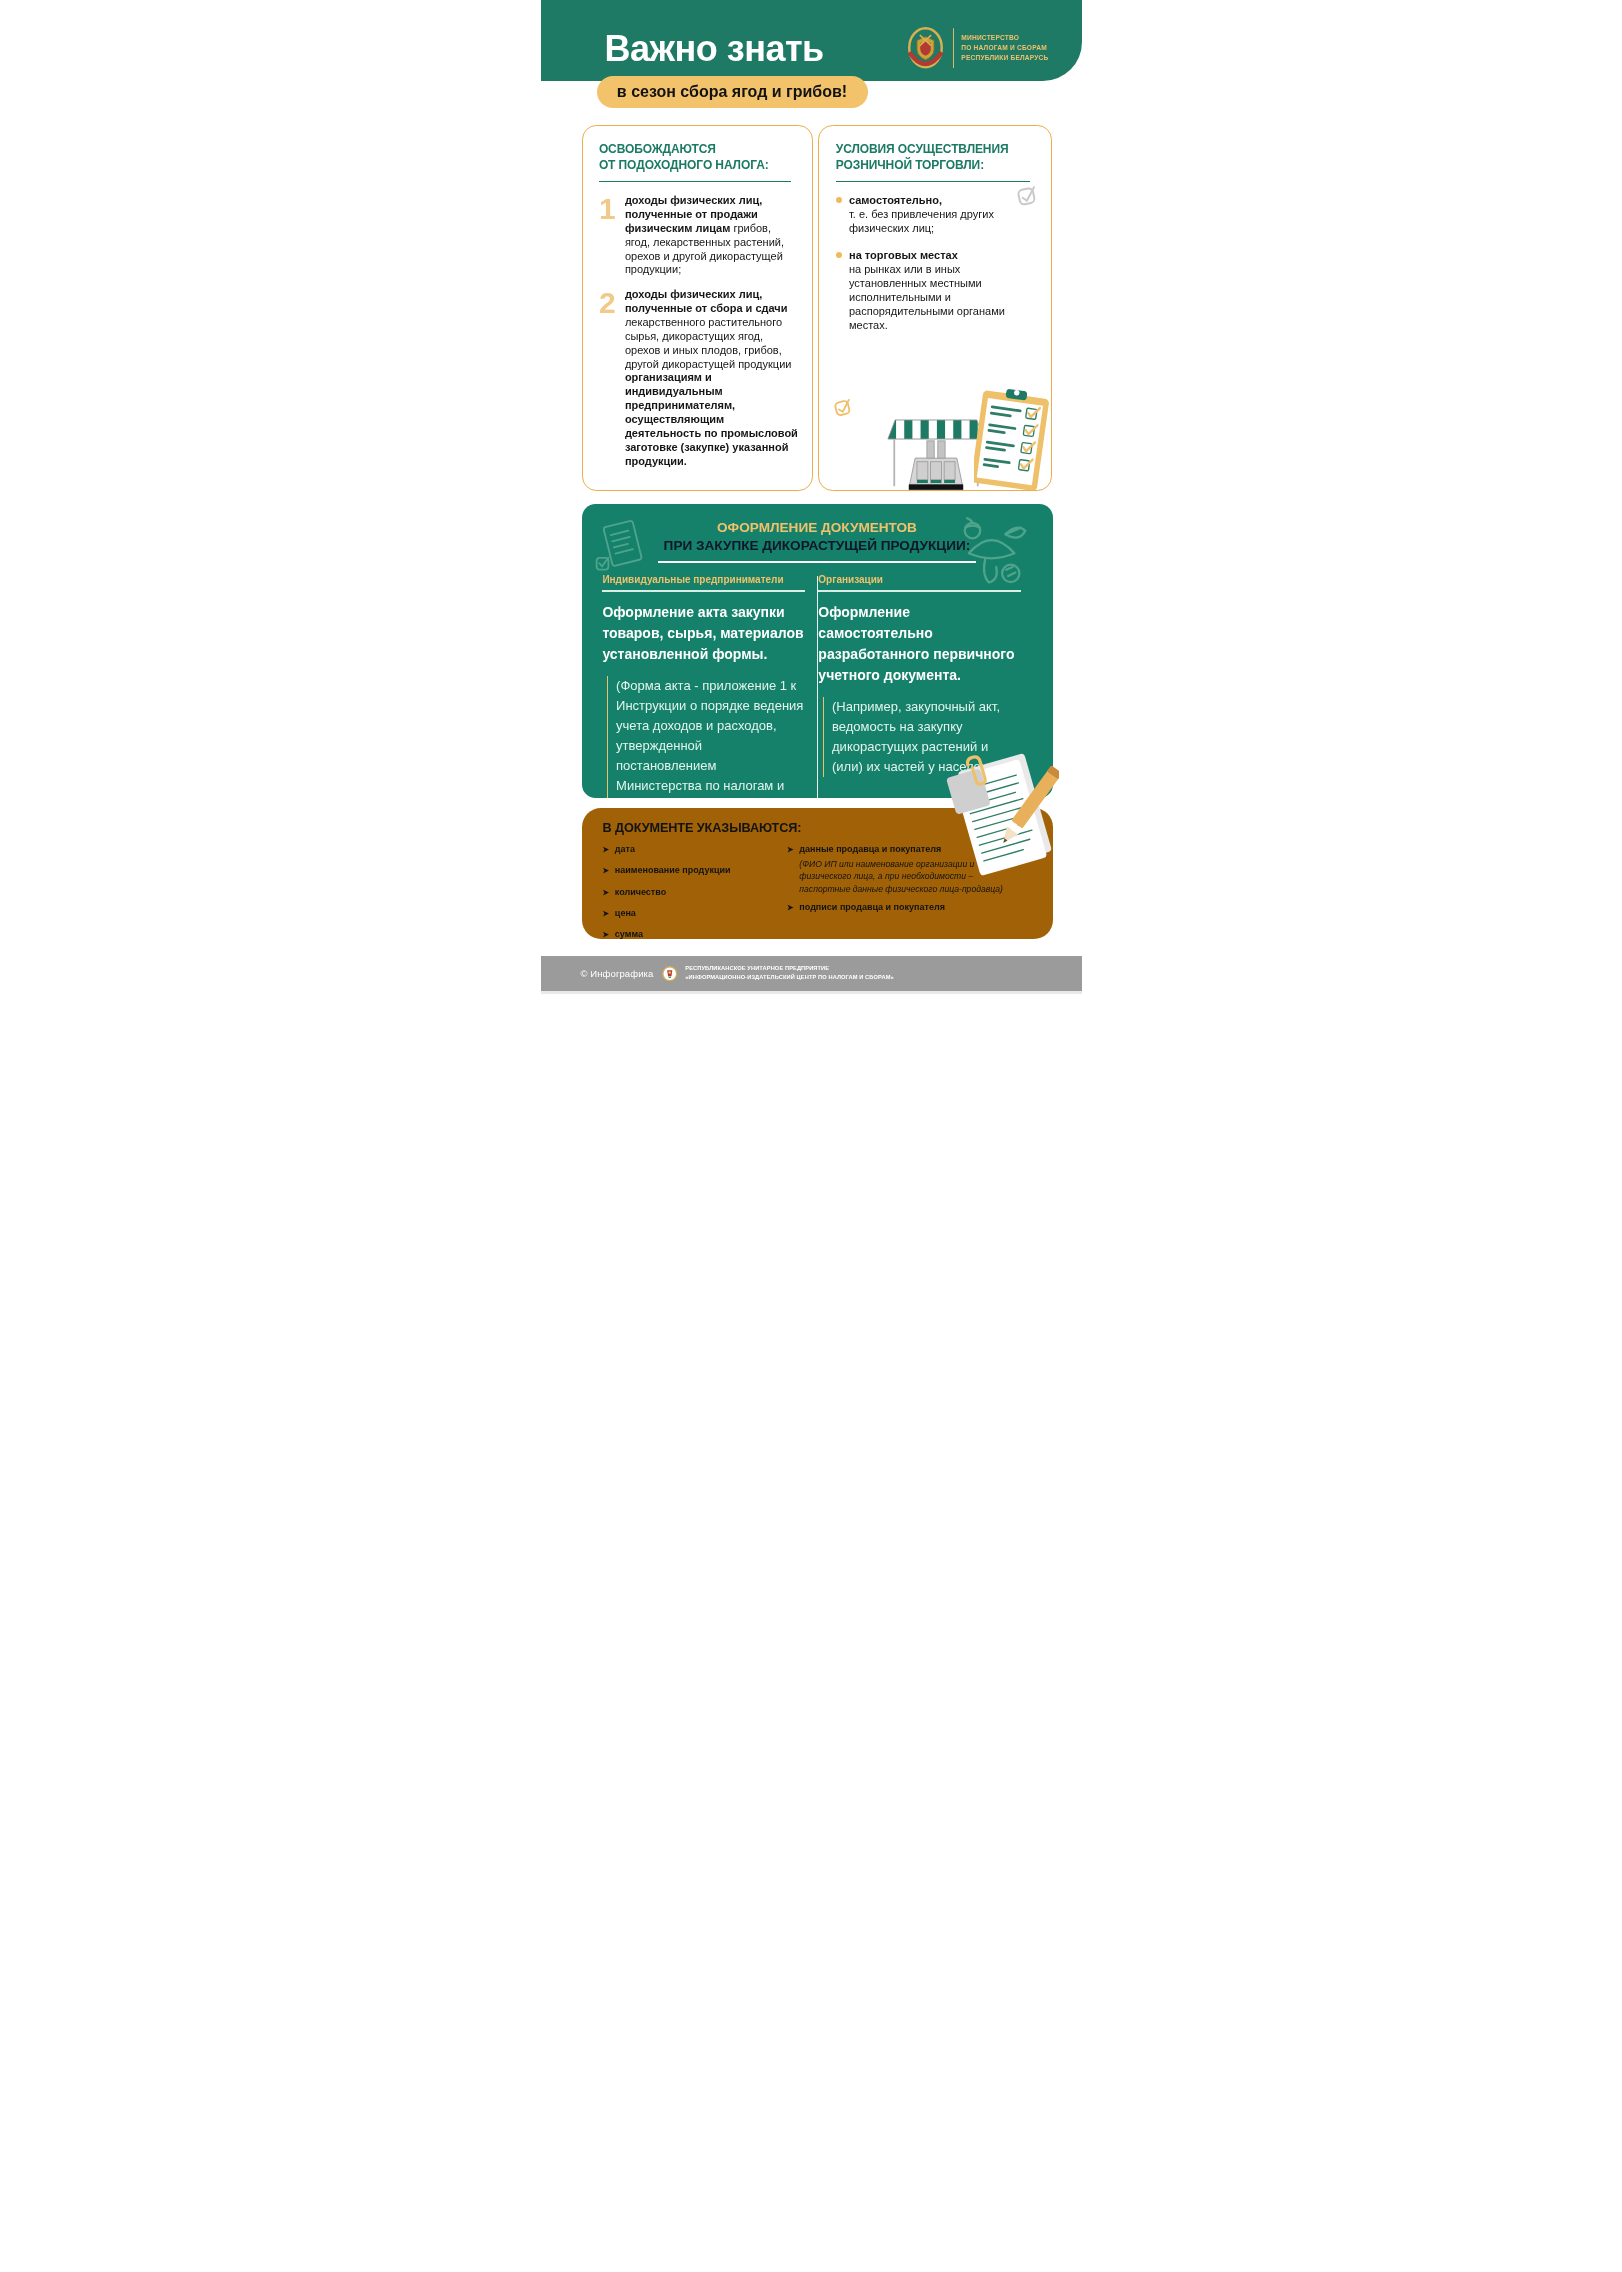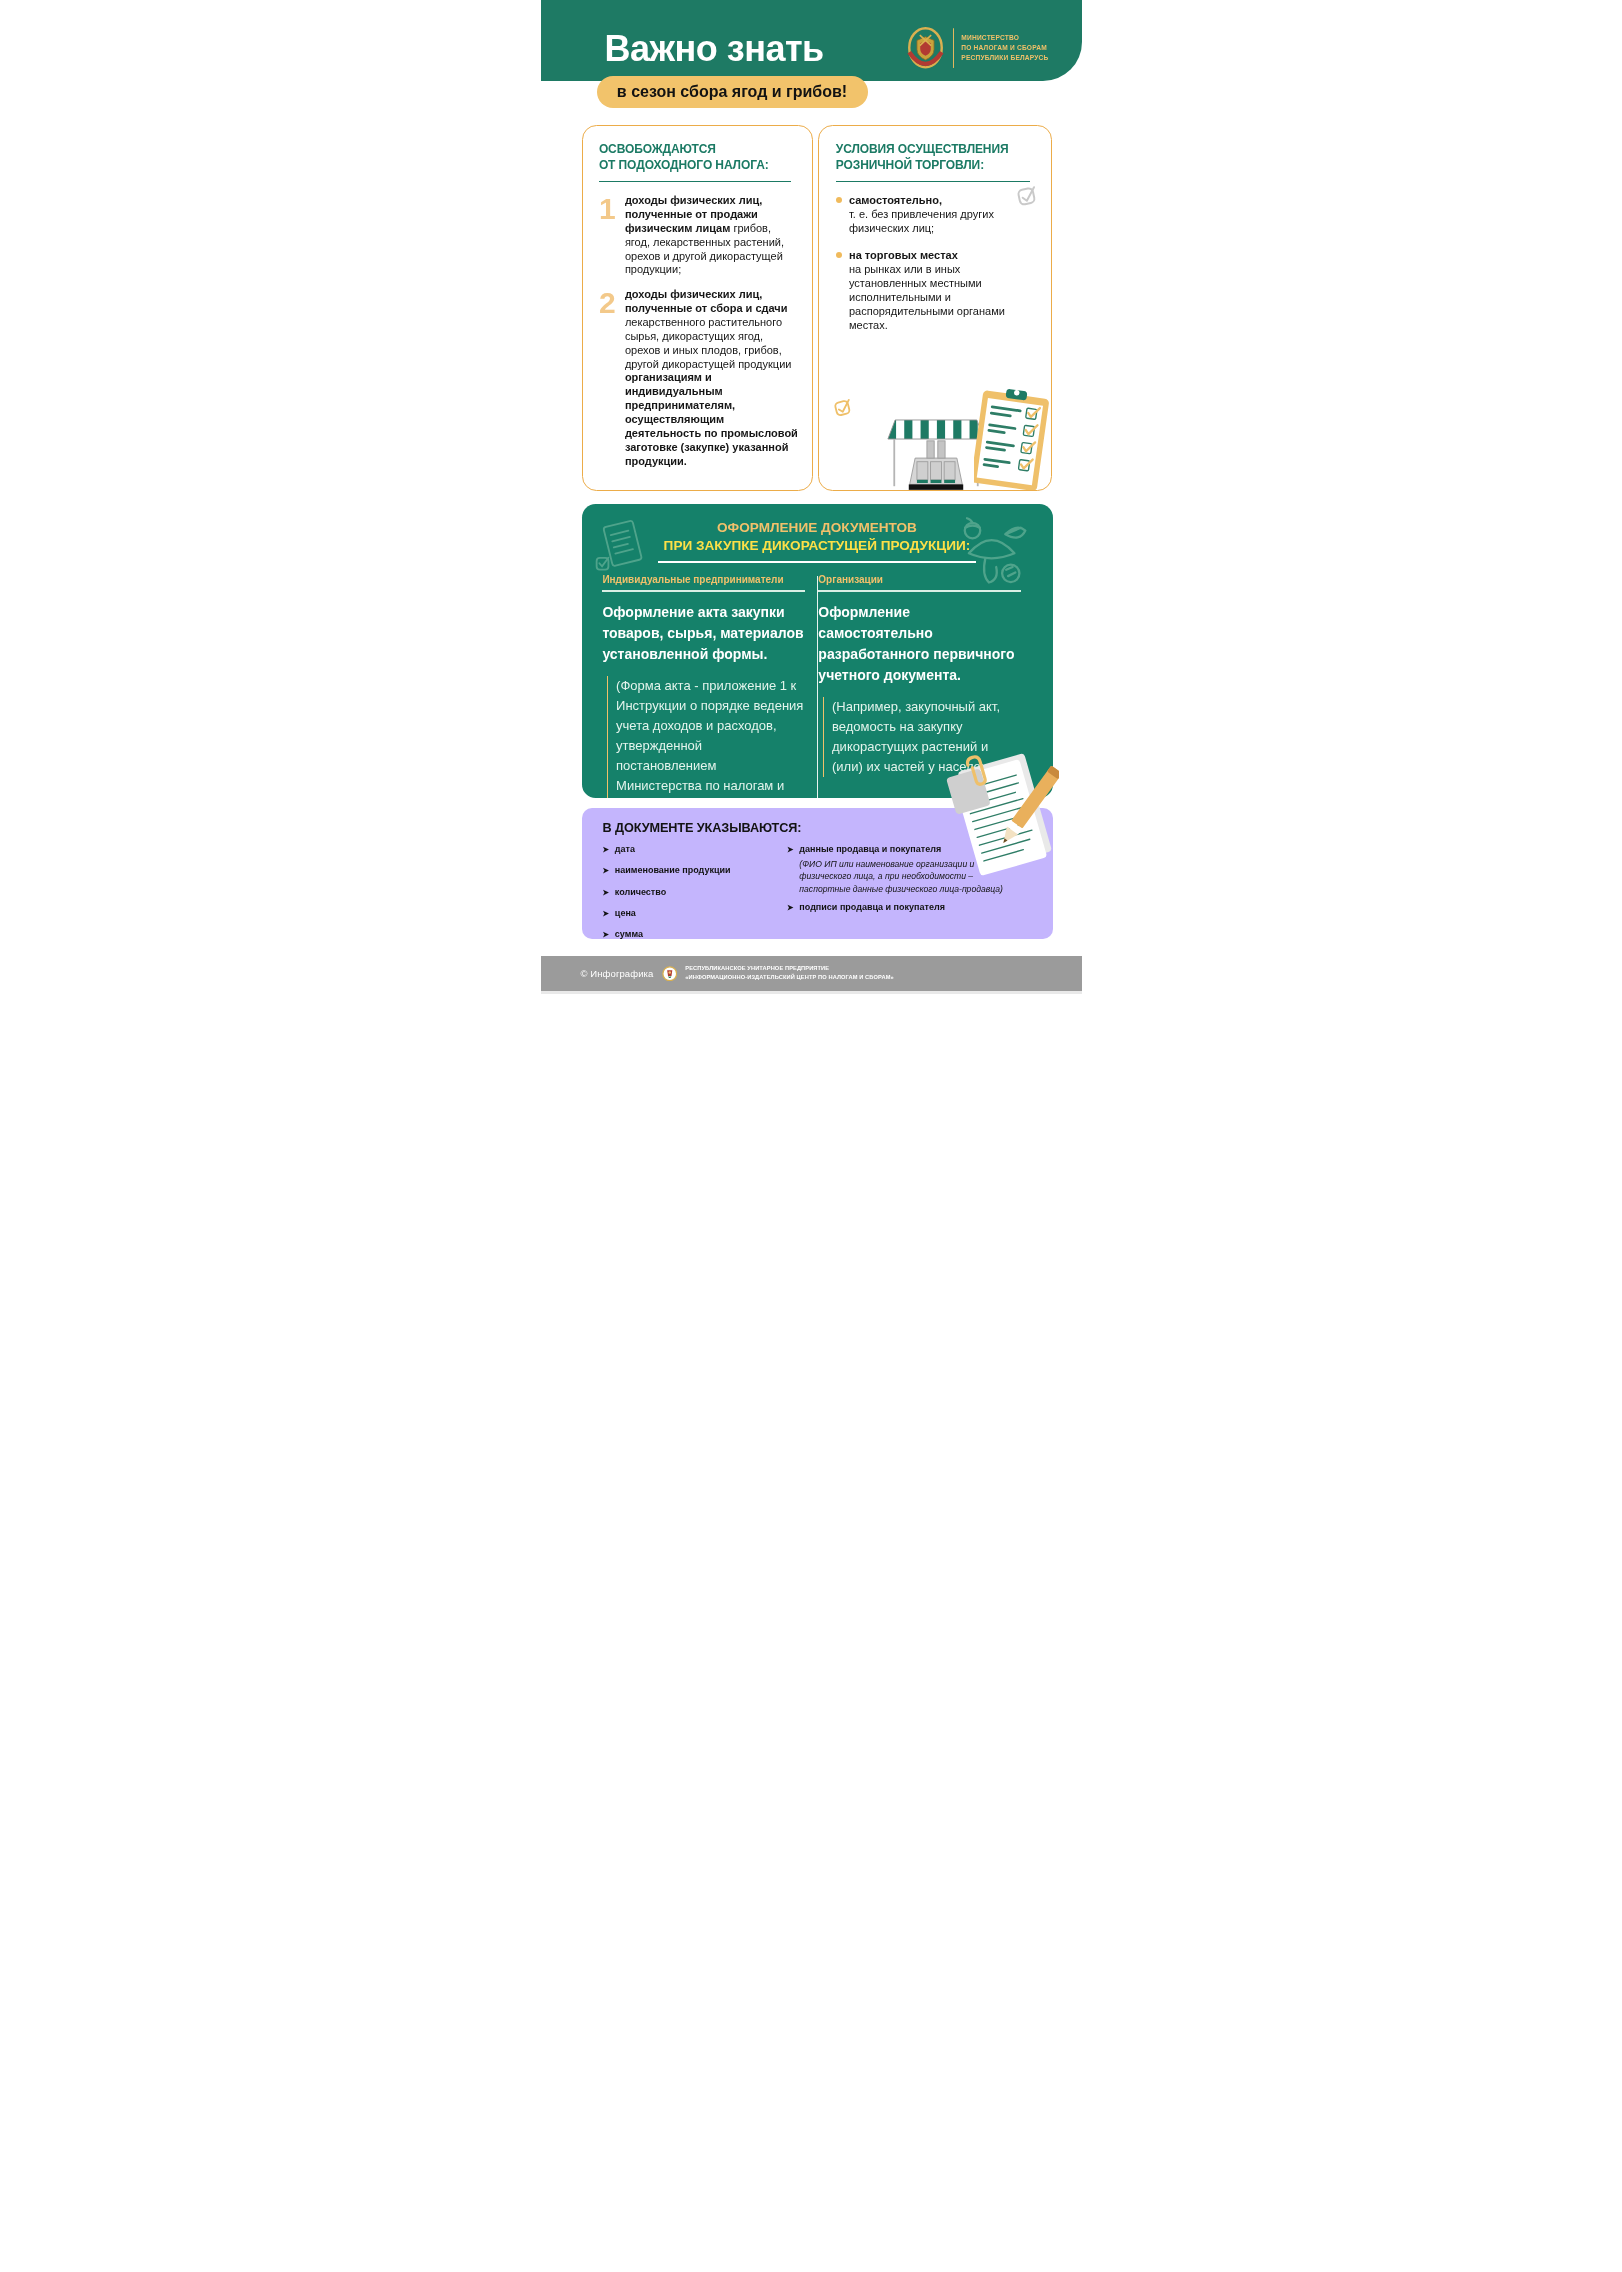--- a/index.html
+++ b/index.html
@@ -42,33 +42,33 @@
   .clipboard-illo{ position:absolute; right:1.8px; bottom:-1.8px; }
 
   
   .green-card { position:relative; margin:12.3px 29px 0 41px; background:#15816A; border-radius:13.6px;
                 padding:15.5px 20px 13.6px; color:#fff; min-height:209px; overflow:hidden; }
   .green-card .deco { position:absolute; opacity:.55; }
   .deco-docs { left:11.8px; top:10px; }
   .deco-mushroom { right:23.6px; top:11.8px; }
   .gc-title { text-align:center; font-size:13.6px; font-weight:bold; line-height:1.32; position:relative; z-index:1; }
   .gc-title .y { color:#F2C16B; display:block; }
-  .gc-title .w { color:#fde047; display:block; }
+  .gc-title .w { color:#0f172a; display:block; }
   .gc-rule { height:1.4px; background:#fff; width:74%; margin:6.4px auto 11px; position:relative; z-index:1; }
   .cols { display:flex; position:relative; z-index:1; }
   .col { flex:1; padding:0 11.8px 0 0.9px; }
   .col-divider { width:0.9px; background:rgba(255,255,255,.9); margin:1.8px 0 5.5px; }
   .col h3 { color:#F2C16B; font-size:10px; font-weight:bold; }
   .col-rule { height:1.4px; background:#D9EFE5; margin:5.5px 0 10px; }
   .col .body { font-size:14px; line-height:1.5;font-weight:bold; }
   .note { border-left:1.8px solid #EFC06A; margin:11px 0 0 4.5px; padding-left:8.2px;
           font-size:13px; line-height:1.55; color:#E3F4EC; }
 
   
-  .yellow-card { position:relative; margin:10px 29px 17px 41px; background:#c4b5fd; border-radius:10px;
+  .yellow-card { position:relative; margin:10px 29px 17px 41px; background:#a16207; border-radius:19px;
                  padding:13.6px 18px 10px 21px; min-height:108px; }
   .yellow-card h2 { font-size:12.7px; font-weight:bold; color:#131313; letter-spacing:-0.1px; margin-bottom:9px; }
   .fields { display:flex; gap:15.5px; }
   .flist { list-style:none; }
   .flist-left { width:169px; flex:none; }
   .flist li { display:flex; gap:5.9px; font-size:9px; font-weight:bold; color:#131313; margin-bottom:9.5px; line-height:1.3; }
   .flist .arr { flex:none; font-size:7.7px; margin-top:0.9px; }
   .flist .fnote { font-style:italic; font-weight:normal; font-size:8.6px; line-height:1.45; margin-top:1.8px; }
   .flist-right { flex:1; max-width:227px; }
   .flist-right li:first-child { margin-bottom:7.3px; }

